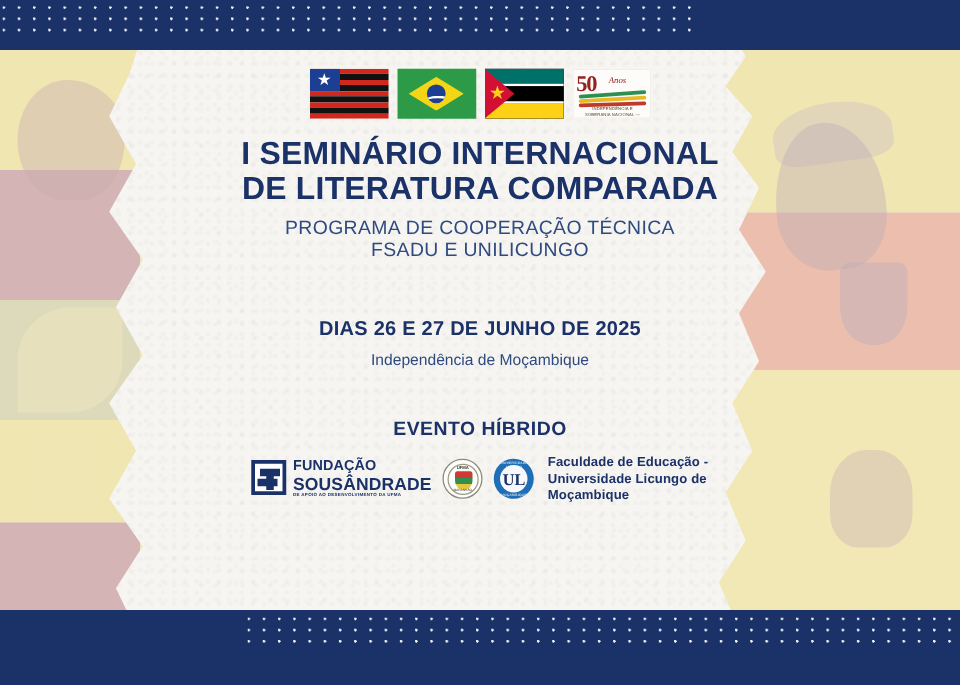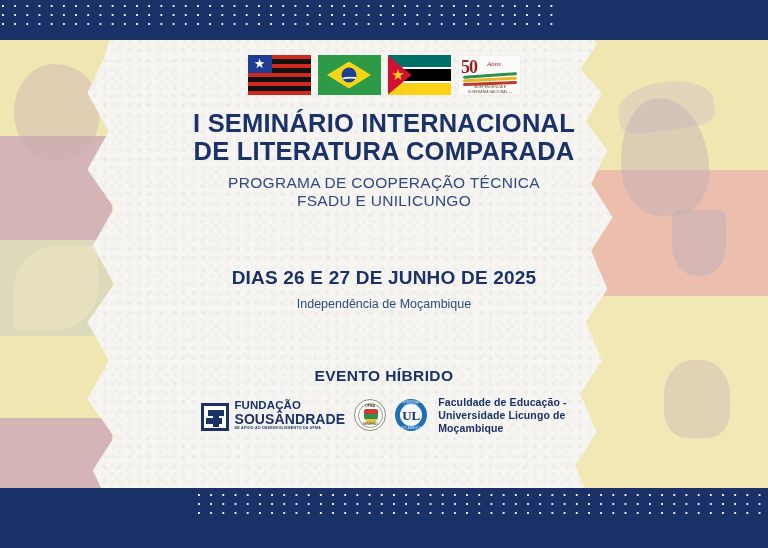--- a/index.html
+++ b/index.html
@@ -230,41 +230,41 @@
     font-size:25.5px; font-weight:bold; line-height:1.1;
     text-align:center; letter-spacing:.2px; color:#1b3269;
   }
   .subtitle {
     margin-top:9px;
     font-size:15.5px; line-height:1.18; text-align:center;
     color:#2e4a80; letter-spacing:.3px;
   }
 
   .date {
-    margin-top:56px;
-    font-size:19px; font-weight:bold; letter-spacing:.2px; color:#1b3269;
+    margin-top:44px;
+    font-size:16px; font-weight:bold; letter-spacing:.2px; color:#1b3269;
   }
   .date-sub {
     margin-top:7px;
     font-size:12.5px; line-height:1.35; text-align:center; color:#2e4a80;
   }
 
   .hybrid {
-    margin-top:54px;
+    margin-top:38px;
     font-size:15.5px; font-weight:bold; letter-spacing:.4px; color:#1b3269;
   }
 
   
   .footer-logos {
     margin-top:11px;
     display:flex; align-items:center; gap:9px;
   }
 
   
-  .fsa { display:flex; align-items:flex-end; gap:5px; }
+  .fsa { display:flex; align-items:flex-start; gap:5px; }
   .fsa-mark {
     width:28px; height:28px; border:3px solid #1b3269;
     position:relative; background:#fff;
   }
   .fsa-mark::before {
     content:""; position:absolute; left:4px; top:4px;
     width:16px; height:6px; background:#1b3269;
   }
   .fsa-mark::after {
     content:""; position:absolute; right:4px; bottom:4px;

